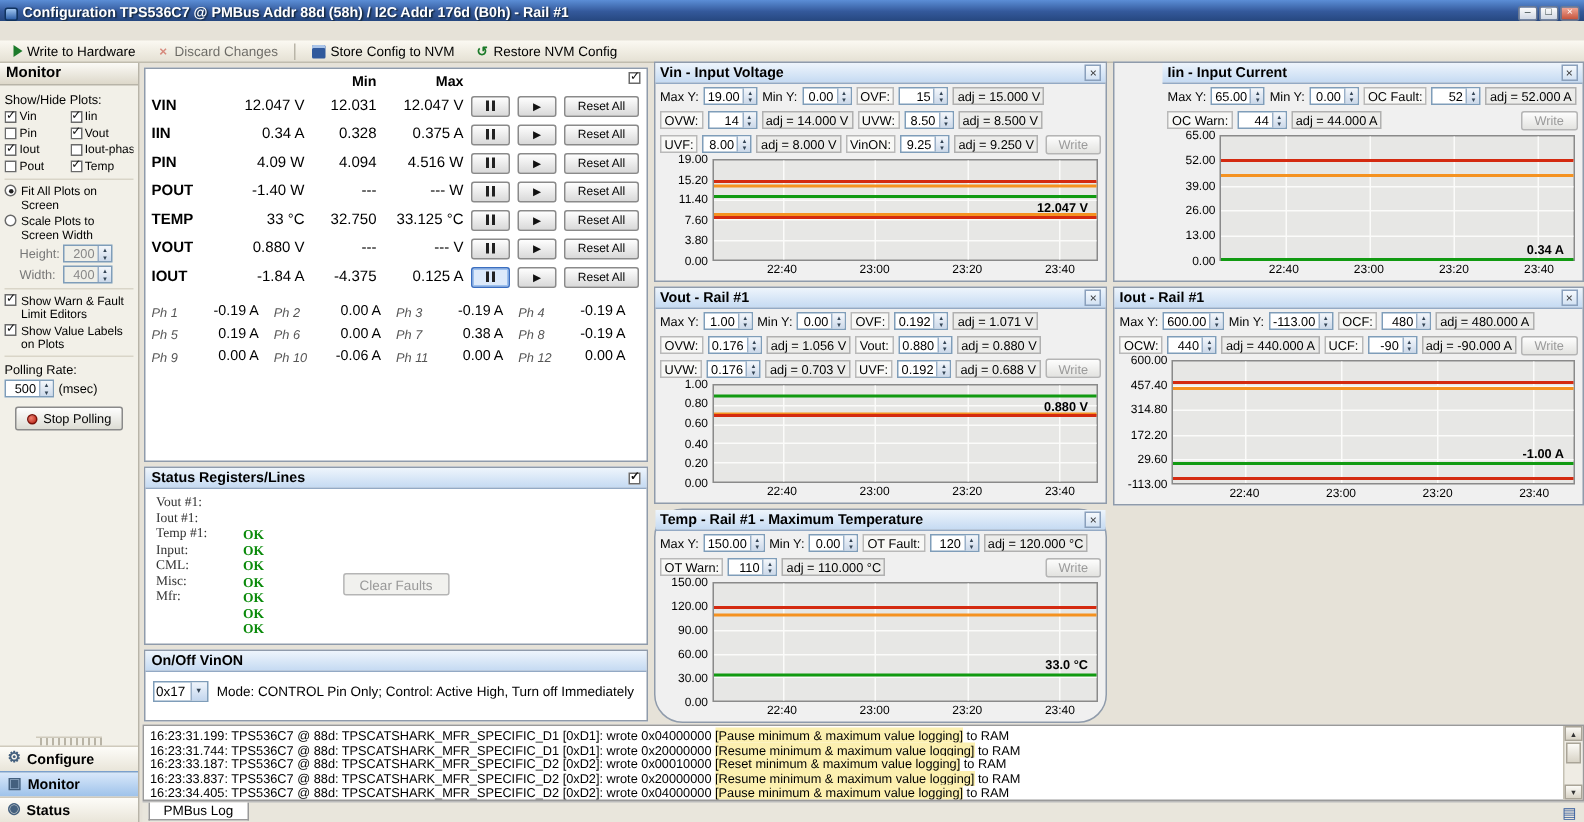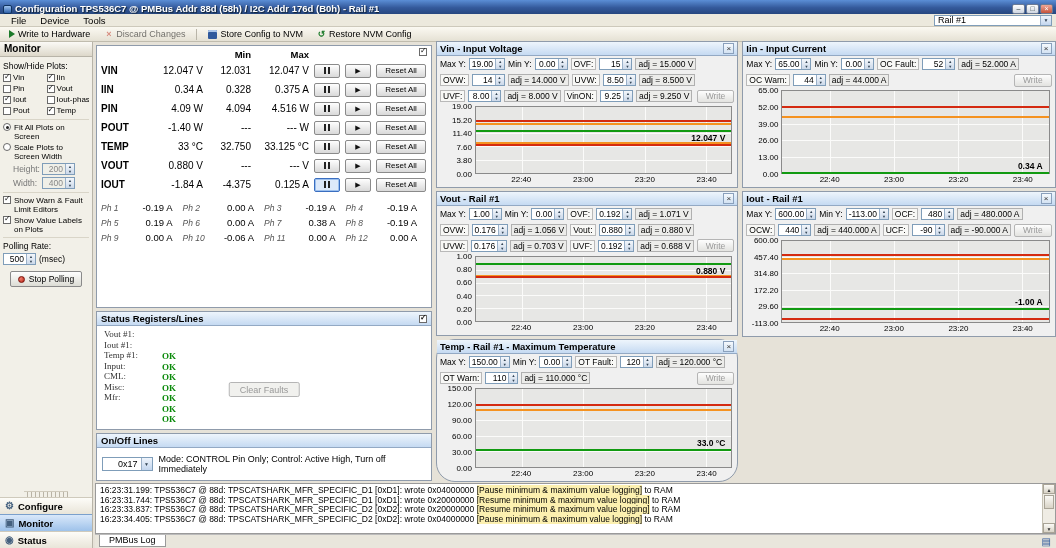--- a/index.html
+++ b/index.html
@@ -89,21 +89,21 @@
   .statuspanel { left:96px; top:311px; width:336px; height:119px; }
   .statusitems { padding:3px 7px; }
   .strow { display:flex; height:10.5px; align-items:center; font-size:9px;font-family:Liberation Serif, serif; }
   .stlab { width:58px; color:#333; }
   .stval { color:#0a8a0a; font-weight:bold;margin-top:44px; }
   .clearbtn { position:absolute; left:50%; top:70px; transform:translateX(-50%); padding:1px 10px; height:15px; font-size:9px; color:#999; border:1px solid #b5b5b5; border-radius:2px; background:#f1f1ee; }
 
   
   .onoffpanel { left:96px; top:433px; width:336px; height:48px; }
   .onoffrow { display:flex; align-items:center; padding:6px 5px; gap:6px; }
-  .selbox { border:1px solid #7f9db9; background:#fff; font-size:9px; height:14px; display:inline-flex; align-items:center; padding-left:15px; }
+  .selbox { border:1px solid #7f9db9; background:#fff; font-size:9px; height:14px; display:inline-flex; align-items:center; padding-left:1px; }
   .selbox .dd { width:11px; height:12px; margin-left:3px; background:linear-gradient(#eef4fb,#c3d6ee); border-left:1px solid #9ab0c8; font-size:5px; line-height:12px; text-align:center; color:#345; }
   .onofftext { font-size:9px; }
 
   
   .plotsarea { position:absolute; left:436px; top:41px; width:618px; height:441px; display:flex; gap:4px; }
   .pcol { width:309px; display:flex; flex-direction:column; gap:3px; }
   .pcol.right { width:auto; flex:1; }
   .plot-panel { border:1px solid #8f9bab; background:#f0f0f0; display:flex; flex-direction:column; }
   .phead { flex:0 0 14px; background:linear-gradient(#eef5fc,#c5daf2); border-bottom:1px solid #93a9c4; display:flex; align-items:center; padding:0 3px; }
   .ptitle { font-weight:bold; font-size:9.5px; }
@@ -146,27 +146,20 @@
   <div class="titlebar">
     <span class="appicon"></span>
     <span class="titletext">Configuration TPS536C7 @ PMBus Addr 88d (58h) / I2C Addr 176d (B0h) - Rail #1</span>
     <span class="winbtns">
       <span class="wb">–</span>
       <span class="wb">□</span>
       <span class="wb close">×</span>
     </span>
   </div>
 
-  <div class="menubar">
-    <span class="menus"><span class="menuitem">File</span><span class="menuitem">Device</span><span class="menuitem">Tools</span></span>
-    <span class="railsel">
-      <span>Rail #1</span>
-      <span class="dd">▼</span>
-    </span>
-  </div>
 
   <div class="toolbar">
       <span class="tbbtn">
         <span class="tbicon write-icon"></span>
         <span class="tblab">Write to Hardware</span>
       </span>
       <span class="tbbtn dis">
         <span class="tbicon discard-icon">×</span>
         <span class="tblab">Discard Changes</span>
       </span>
@@ -459,21 +452,21 @@
         <div class="strow">
           <span class="stlab">Mfr:</span>
           <span class="stval">OK</span>
         </div>
       </div>
     <button class="clearbtn">Clear Faults</button>
   </div>
 
   <div class="panel onoffpanel">
     <div class="phead2">
-      <span>On/Off Lines</span>
+      <span>On/Off VinON</span>
     </div>
     <div class="onoffrow">
       <span class="selbox">
         <span>0x17</span>
         <span class="dd">▼</span>
       </span>
       <span class="onofftext">Mode: CONTROL Pin Only; Control: Active High, Turn off Immediately</span>
     </div>
   </div>
 
@@ -765,21 +758,21 @@
             <div class="xaxis">
               <span class="xlab" style="left: 18%;">22:40</span>
               <span class="xlab" style="left: 42%;">23:00</span>
               <span class="xlab" style="left: 66%;">23:20</span>
               <span class="xlab" style="left: 90%;">23:40</span>
             </div>
           </div>
         </div>
       </div>
     <div class="pcol right">
-        <div class="plot-panel" style="height: 147px;">
+        <div class="plot-panel" style="height: 147px; padding-left: 32px;">
           <div class="phead">
             <span class="ptitle">Iin - Input Current</span>
             <span class="pclose">×</span>
           </div>
           <div class="crow">
             <span class="lbl">Max Y:</span>
             <span class="spin">
               <span class="v">65.00</span>
               <span class="ar">
                 <span>▲</span>
@@ -936,20 +929,21 @@
             </div>
           </div>
         </div>
       </div>
   </div>
 
   <div class="logpanel">
     <div class="logentries">
         <div class="logline"><span>16:23:31.199: TPS536C7 @ 88d: TPSCATSHARK_MFR_SPECIFIC_D1 [0xD1]: wrote 0x04000000 </span><span class="loghl">[Pause minimum &amp; maximum value logging]</span><span> to RAM</span></div>
         <div class="logline"><span>16:23:31.744: TPS536C7 @ 88d: TPSCATSHARK_MFR_SPECIFIC_D1 [0xD1]: wrote 0x20000000 </span><span class="loghl">[Resume minimum &amp; maximum value logging]</span><span> to RAM</span></div>
+        <div class="logline"><span>16:23:33.187: TPS536C7 @ 88d: TPSCATSHARK_MFR_SPECIFIC_D2 [0xD2]: wrote 0x00010000 </span><span class="loghl">[Reset minimum &amp; maximum value logging]</span><span> to RAM</span></div>
         <div class="logline"><span>16:23:33.837: TPS536C7 @ 88d: TPSCATSHARK_MFR_SPECIFIC_D2 [0xD2]: wrote 0x20000000 </span><span class="loghl">[Resume minimum &amp; maximum value logging]</span><span> to RAM</span></div>
         <div class="logline"><span>16:23:34.405: TPS536C7 @ 88d: TPSCATSHARK_MFR_SPECIFIC_D2 [0xD2]: wrote 0x04000000 </span><span class="loghl">[Pause minimum &amp; maximum value logging]</span><span> to RAM</span></div>
       </div>
     <div class="logscroll">
       <span class="sarr">▲</span>
       <span class="sthumb"></span>
       <span class="sarr bot">▼</span>
     </div>
   </div>
   <div class="logtabs">

